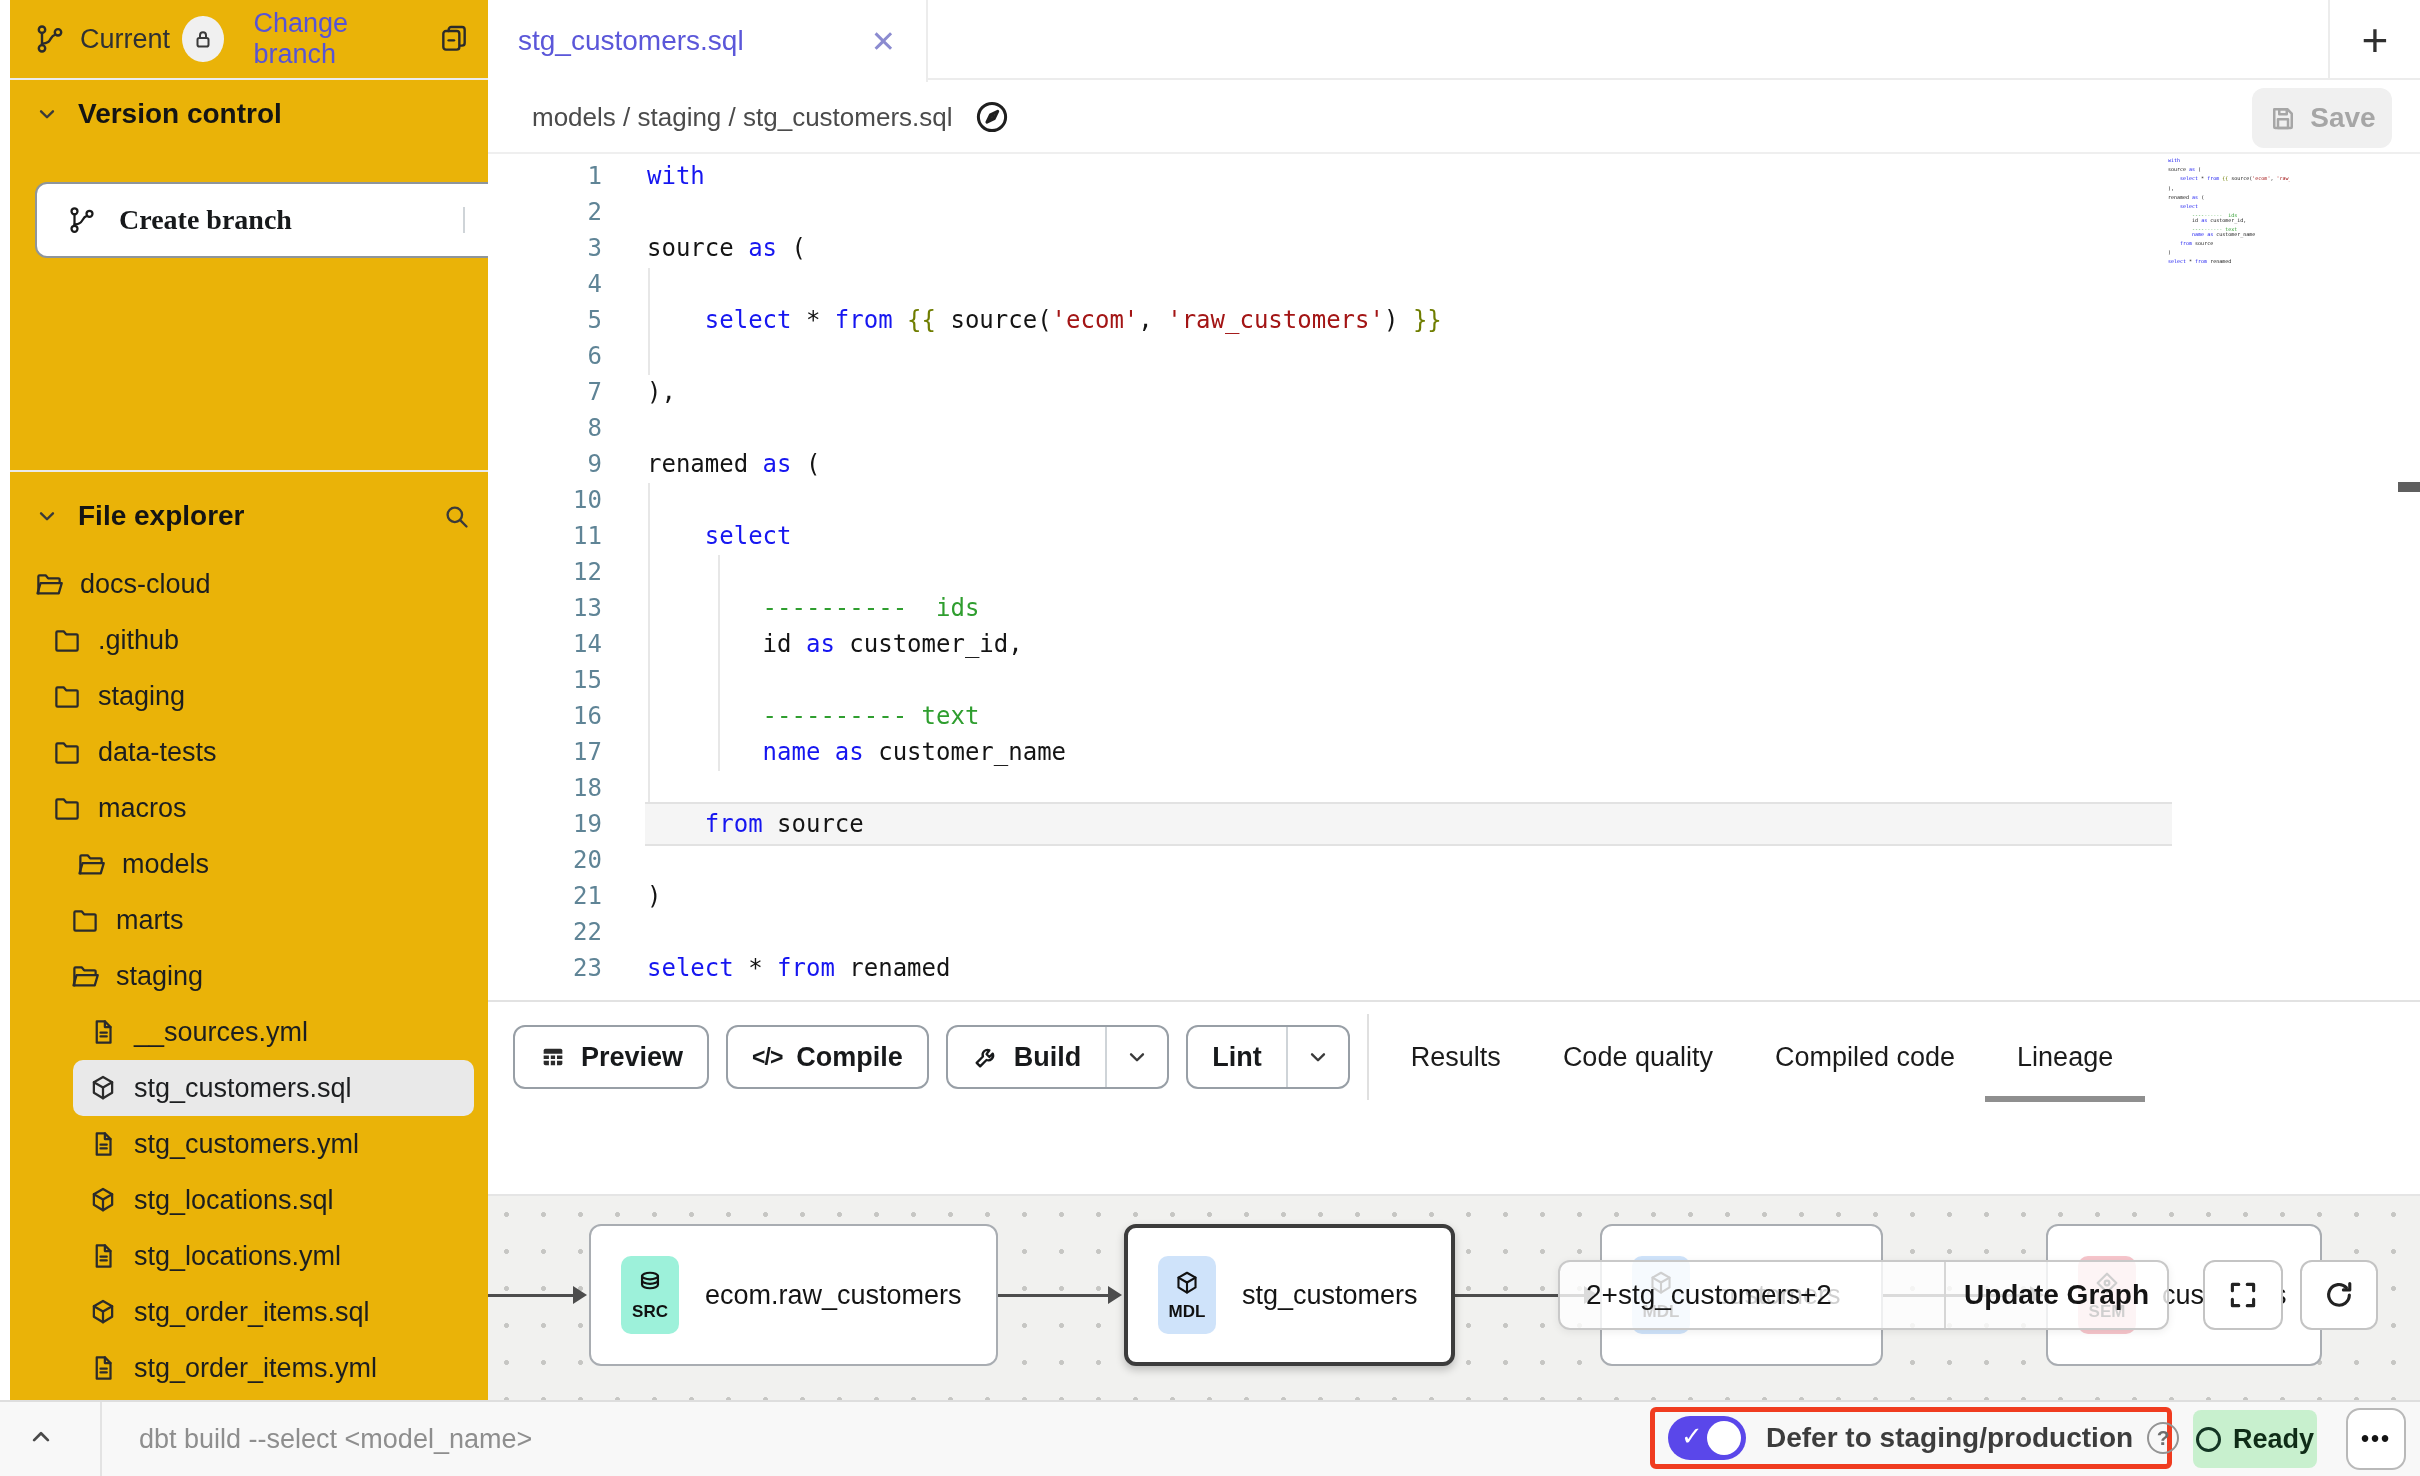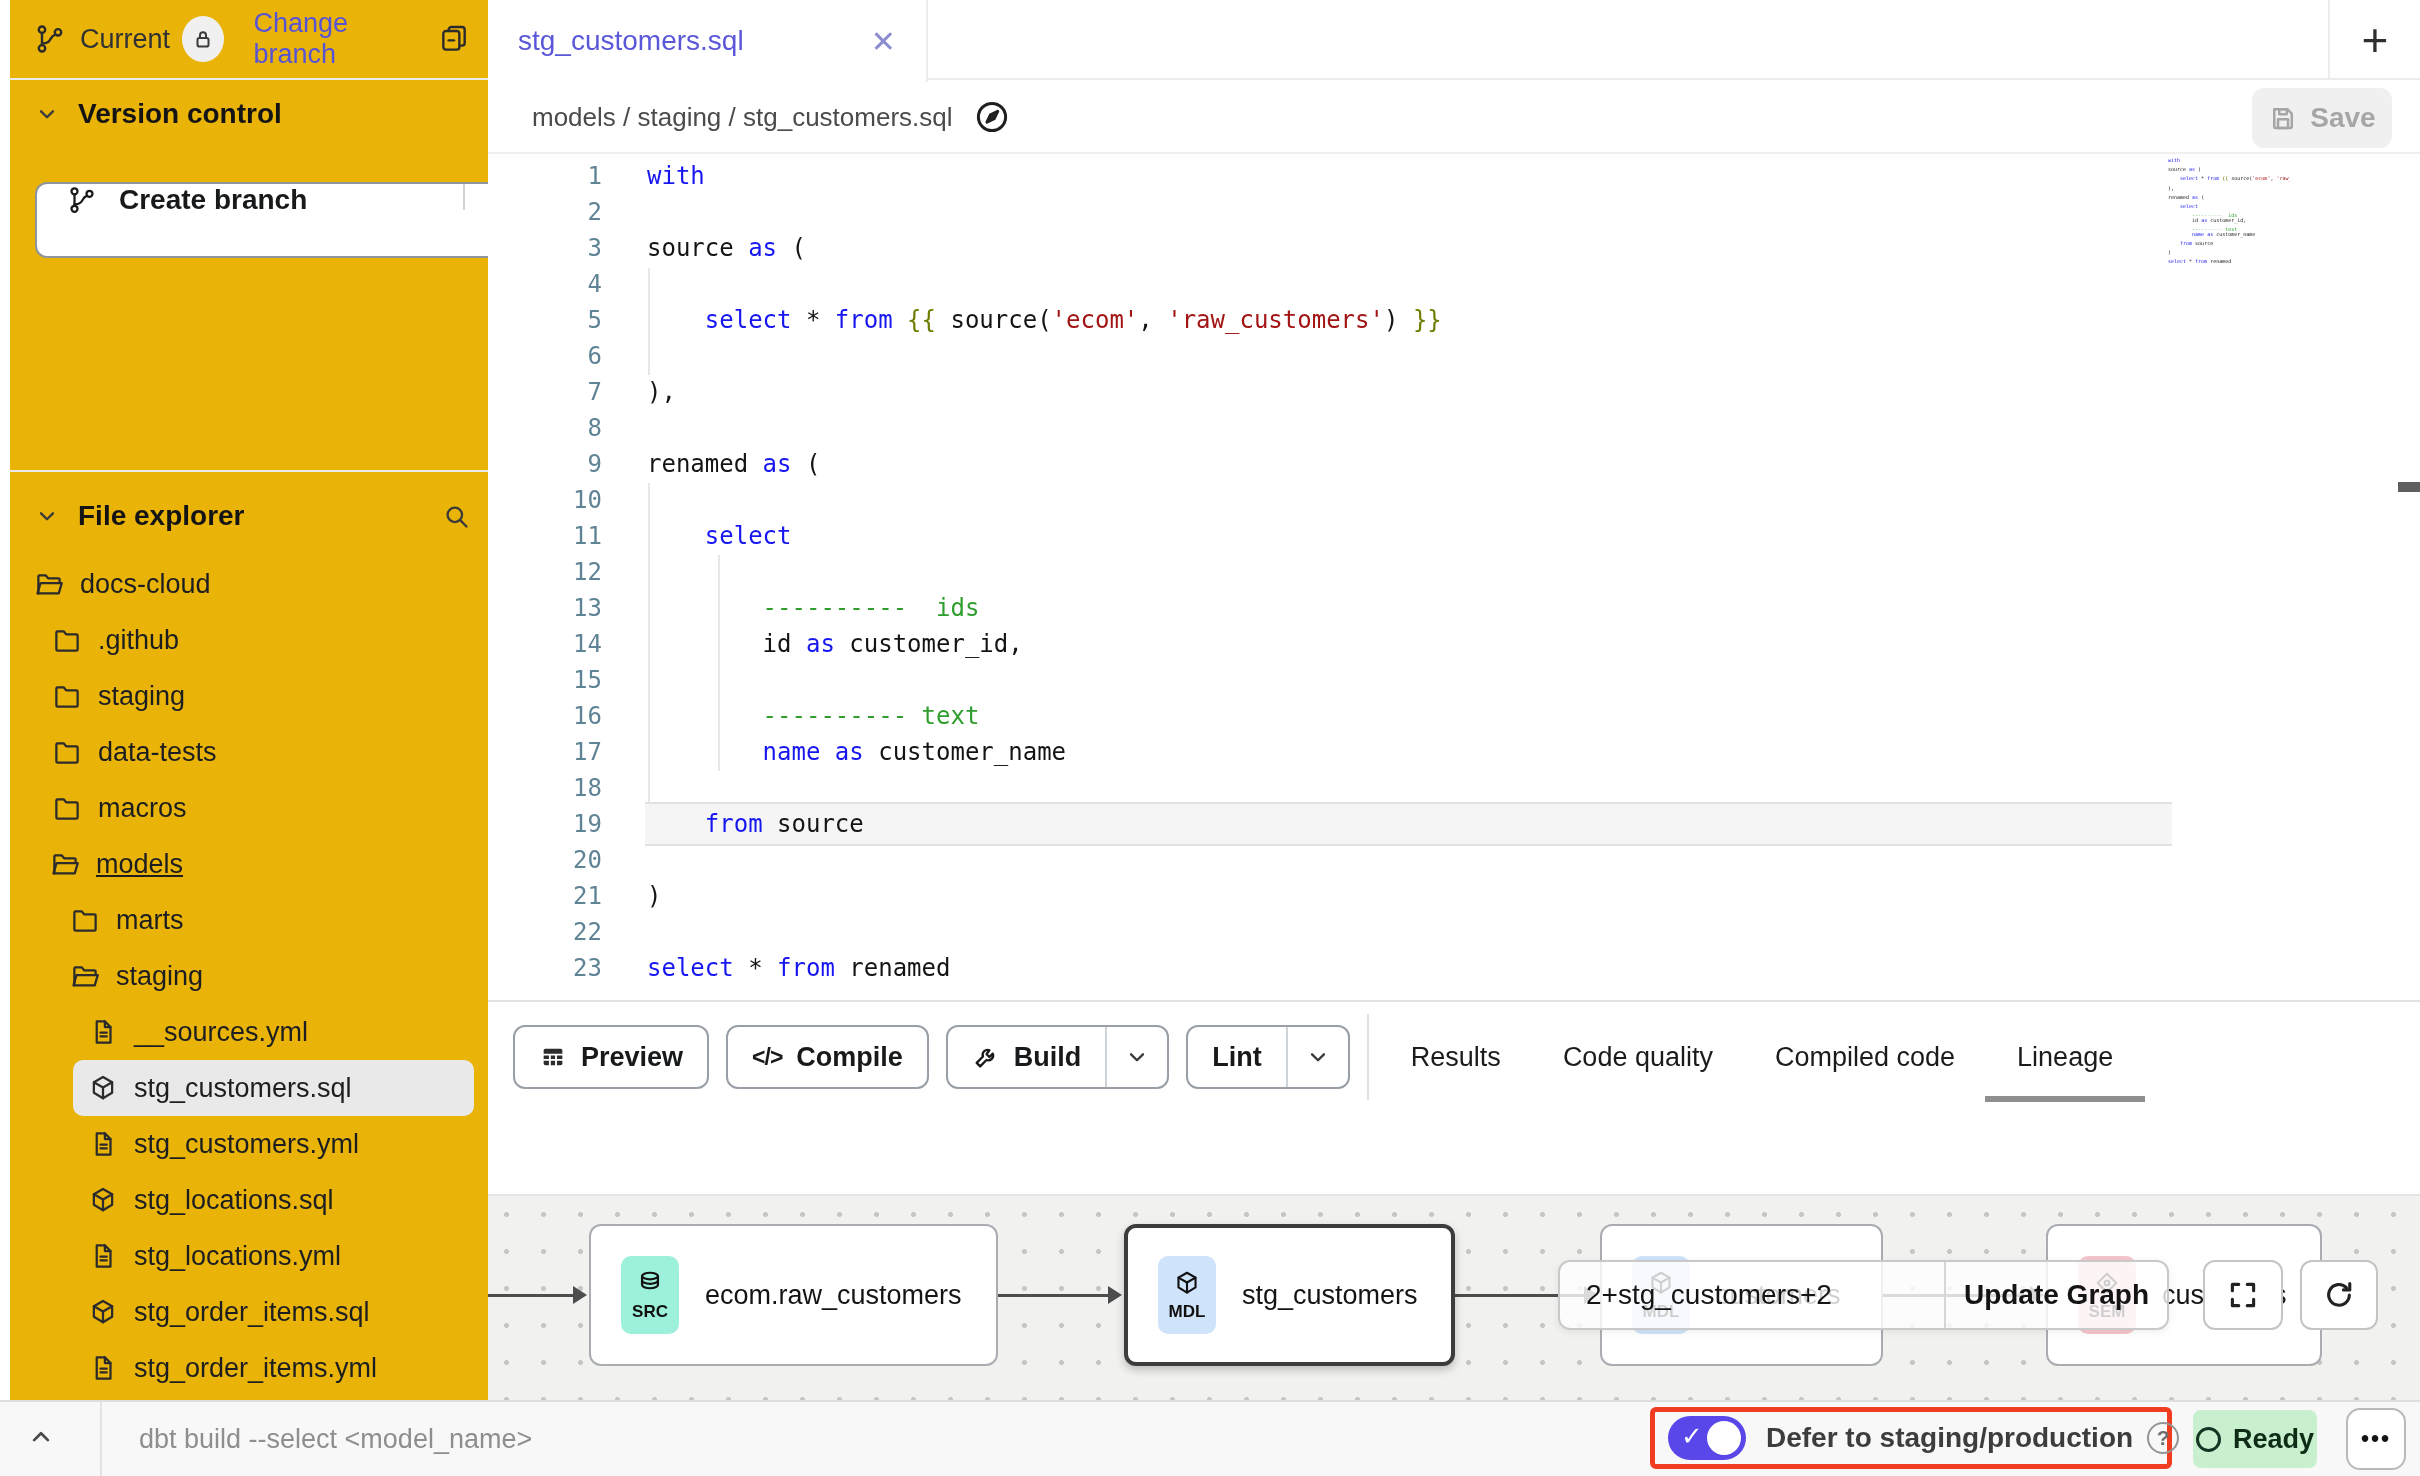--- a/index.html
+++ b/index.html
@@ -10,21 +10,21 @@
 
   
   .sidebar { position:absolute; left:10px; top:0; width:486px; height:1400px; background:#eab308; border-right:2px solid #701a75; }
   .sb-top { position:absolute; top:0; left:0; right:0; height:80px; border-bottom:2px solid #ececec; display:flex; align-items:center; padding:0 24px; }
   .sb-top .cur-label { font-size:27px; color:#2f3134; margin-left:14px; }
   .lock-badge { width:46px; height:46px; border-radius:50%; background:#f0f0f0; display:flex; align-items:center; justify-content:center; margin-left:12px; }
   .change-branch { color:#5754d6; font-size:27px; margin-left:30px; cursor:pointer; }
   .copy-ic { margin-left:18px; }
 
   .vc-head { position:absolute; top:98px; left:24px; display:flex; align-items:center; gap:18px; font-size:28px; font-weight:bold; color:#141414; }
-  .create-btn { position:absolute; top:182px; left:25px; width:496px; height:76px; background:#fff; border:2.5px solid #8e959c; border-radius:12px; display:flex; align-items:flex-start; }
+  .create-btn { position:absolute; top:182px; left:25px; width:496px; height:76px; background:#fff; border:2.5px solid #8e959c; border-radius:12px; display:flex; align-items:center;font-family:Liberation Serif, serif; }
   .cb-main { flex:1; display:flex; align-items:center; gap:22px; padding-left:30px; font-size:28px; font-weight:600; color:#17191b; }
   .cb-dd { width:66px; border-left:2px solid #cfd4d8; display:flex; align-items:center; justify-content:center; }
 
   .fe { position:absolute; top:470px; left:0; right:0; bottom:0; border-top:2px solid #eaeaea; overflow:hidden; }
   .fe-head { margin-top:16px; height:56px; display:flex; align-items:center; padding:0 24px; gap:18px; }
   .fe-title { font-size:28px; font-weight:bold; color:#141414; flex:1; }
   .fe-list { margin-top:12px; }
   .fe-row { height:56px; display:flex; align-items:center; gap:16px; font-size:27px; color:#1c1e20; cursor:pointer; }
   .fe-row.selected { background:#e9e9e9; border-radius:10px; margin-right:20px; }
   .fe-ic { flex:none; }
@@ -234,21 +234,21 @@
             <span>data-tests</span>
           </div>
           <div class="fe-row" style="padding-left: 42px;">
             <span class="fe-ic">
               <svg width="30" height="30" viewBox="0 0 24 24" fill="none" stroke="#2b2b2b" stroke-width="1.8" stroke-linecap="round" stroke-linejoin="round">
                 <path d="M3.5 19.5V6a1 1 0 0 1 1-1h4.8l2 2.4h8.2a1 1 0 0 1 1 1v11.1a1 1 0 0 1-1 1h-15a1 1 0 0 1-1-1z"></path>
               </svg>
             </span>
             <span>macros</span>
           </div>
-          <div class="fe-row" style="padding-left: 40px; text-decoration: underline;">
+          <div class="fe-row" style="padding-left: 66px;">
             <span class="fe-ic">
               <svg width="30" height="30" viewBox="0 0 24 24" fill="none" stroke="#2b2b2b" stroke-width="1.8" stroke-linecap="round" stroke-linejoin="round">
                 <path d="M3.5 19.5V6a1 1 0 0 1 1-1h4.8l2 2.4h8.2a1 1 0 0 1 1 1V11"></path>
                 <path d="M2.8 19.5l2.4-8.2h17l-2.4 8.2z"></path>
               </svg>
             </span>
             <span>models</span>
           </div>
           <div class="fe-row" style="padding-left: 60px;">
             <span class="fe-ic">

